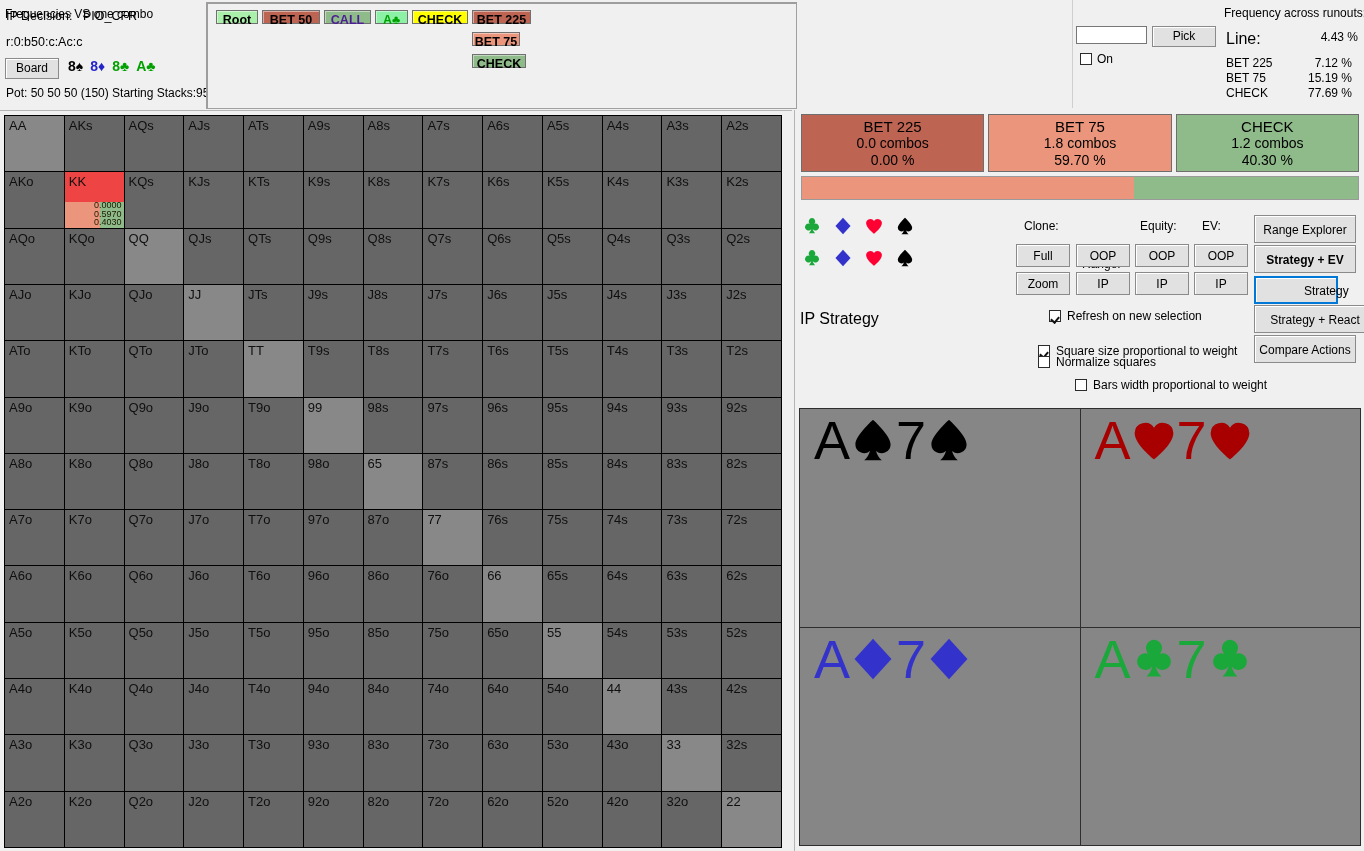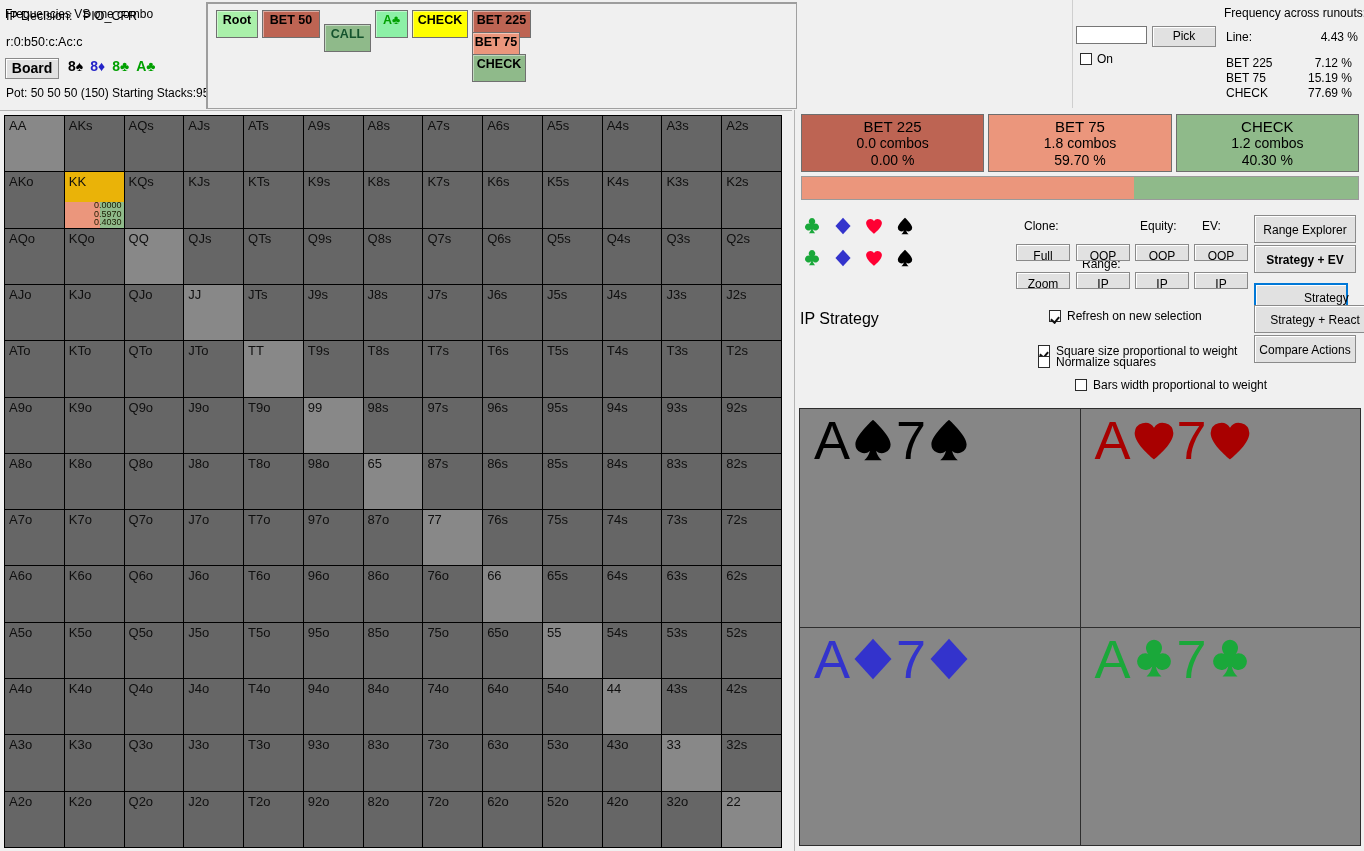--- a/index.html
+++ b/index.html
@@ -14,36 +14,35 @@
   }
   
   #top-left{position:absolute;left:0;top:0;width:206px;height:108px;background:#f0f0f0;}
   .tl-line{position:absolute;left:6px;font-size:12.5px;white-space:nowrap;}
   #decision-line{top:9px;}
   #node-line{top:35px;}
   #pot-line{top:86px;font-size:12px;}
   #board-btn{
     position:absolute;left:5px;top:58px;width:52px;height:19px;
     background:#e1e1e1;border:1px solid #8a8a8a;
-    font-size:14px;text-align:center;line-height:19px;
+    font-size:12px;text-align:center;line-height:19px;
     box-shadow:inset 1px 1px 0 #fff;
     cursor:pointer;
-    font-weight:bold;
   }
   #board-cards{position:absolute;left:68px;top:58px;white-space:nowrap;}
   .bcard{font-size:14px;font-weight:bold;margin-right:7px;display:inline-block;}
 
   
   #tree-panel{
     position:absolute;left:206px;top:2px;width:588px;height:104px;
     background:#f0f0f0;border:1px solid #a0a0a0;border-top:2px solid #9d9d9d;
     border-left:2px solid #9d9d9d;
   }
   .node-btn{
-    position:absolute;height:28px;line-height:18px;
+    position:absolute;height:14px;line-height:18px;
     text-align:center;font-size:12.5px;font-weight:bold;
     border:1px solid #707070;
     box-shadow:inset 1px 1px 0 rgba(255,255,255,.45);
     cursor:pointer;white-space:nowrap;
     box-sizing:border-box;
   }
 
   
   #freq-panel{position:absolute;left:1072px;top:0;width:292px;height:108px;background:#f0f0f0;
     border-left:1px solid #cfcfcf;}
@@ -60,21 +59,21 @@
   }
   #on-row{position:absolute;left:1080px;top:52px;height:14px;display:flex;align-items:center;gap:5px;cursor:pointer;}
   .cbx{width:12px;height:12px;background:#fff;border:1px solid #2b2b2b;box-sizing:border-box;
        position:relative;flex:0 0 auto;}
   .cbx.on:after{
     content:"";position:absolute;left:2px;top:4px;width:4px;height:6px;
     border-right:2px solid #111;border-bottom:2px solid #111;
     transform:rotate(40deg);
   }
   #runout-title{position:absolute;left:1224px;top:6px;font-size:12px;white-space:nowrap;}
-  #line-label{position:absolute;left:1226px;top:30px;font-size:12px;}
+  #line-label{position:absolute;left:1226px;top:30px;font-size:16px;}
   #line-value{position:absolute;left:1292px;top:30px;width:66px;font-size:12px;text-align:right;}
   .rf-row{position:absolute;left:1226px;width:132px;font-size:12px;height:14px;}
   .rf-row .rl{position:absolute;left:0;}
   .rf-row .rv{position:absolute;right:6px;}
 
   
   #matrix-wrap{
     position:absolute;left:0;top:110px;width:792px;height:741px;
     background:#f0f0f0;border-top:1px solid #b4b4b4;
   }
@@ -85,21 +84,21 @@
     border:1px solid #000;box-sizing:border-box;
   }
   .cell{
     position:relative;background:#666666;overflow:hidden;cursor:pointer;
   }
   .cell.pair{background:#888888;}
   .cell .lbl{
     position:absolute;left:4px;top:2px;font-size:13px;color:#0f0f0f;
     font-family:"Liberation Sans",sans-serif;
   }
-  .cell.sel{background:#eab308;}
+  .cell.sel{background:#ef4444;}
   .cell .bar{
     position:absolute;left:0;bottom:0;width:100%;height:26px;display:flex;
   }
   .cell .bar .seg{height:100%;}
   .cell .nums{
     position:absolute;right:2px;bottom:1px;
     font-size:9px;line-height:8.5px;text-align:right;color:#1a1a00;
     font-family:"Liberation Sans",sans-serif;
   }
 
@@ -120,21 +119,21 @@
 
   
   #suit-rows{position:absolute;left:4px;top:100px;width:120px;}
   .suit-row{height:32px;display:flex;align-items:center;gap:13px;padding-left:4px;}
   .suit-ico{width:18px;height:18px;display:block;}
   #ip-strategy-label{position:absolute;left:5px;top:200px;font-size:16px;}
 
   
   .col-head{position:absolute;font-size:12px;white-space:nowrap;}
   .gbtn{
-    position:absolute;height:17px;background:#e1e1e1;border:1px solid #8a8a8a;
+    position:absolute;height:23px;background:#e1e1e1;border:1px solid #8a8a8a;
     box-shadow:inset 1px 1px 0 #fff;font-size:12px;text-align:center;
     line-height:23px;cursor:pointer;box-sizing:border-box;
   }
   .gbtn.wide{width:98px;height:28px;line-height:28px;}
   .gbtn.sel-blue{border:2px solid #0078d7;line-height:26px;}
   .chk-row{position:absolute;display:flex;align-items:center;gap:6px;font-size:12px;cursor:pointer;white-space:nowrap;}
 
   
   #combo-panel{
     position:absolute;left:4px;top:298px;width:562px;height:438px;
@@ -161,21 +160,21 @@
   </div>
   <div class="tl-line" id="node-line">r:0:b50:c:Ac:c</div>
   <div id="board-btn">Board</div>
   <div id="board-cards"><span class="bcard" style="color: rgb(0, 0, 0);">8♠</span><span class="bcard" style="color: rgb(36, 36, 200);">8♦</span><span class="bcard" style="color: rgb(0, 160, 0);">8♣</span><span class="bcard" style="color: rgb(0, 160, 0);">A♣</span></div>
   <div class="tl-line" id="pot-line">Pot: 50 50 50 (150) Starting Stacks:950</div>
 </div>
 
 <div id="tree-panel">
     <div class="node-btn" style="left: 8px; top: 6px; width: 42px; background: rgb(170, 240, 170); color: rgb(0, 0, 0);">Root</div>
     <div class="node-btn" style="left: 54px; top: 6px; width: 58px; background: rgb(189, 100, 83); color: rgb(0, 0, 0);">BET 50</div>
-    <div class="node-btn" style="left: 116px; top: 20px; width: 47px; background: rgb(143, 186, 138); color: #14532d;">CALL</div>
+    <div class="node-btn" style="left: 116px; top: 6px; width: 47px; background: rgb(143, 186, 138); color: #4c1d95;">CALL</div>
     <div class="node-btn" style="left: 167px; top: 6px; width: 33px; background: rgb(140, 240, 166); color: rgb(0, 160, 0);">A♣</div>
     <div class="node-btn" style="left: 204px; top: 6px; width: 56px; background: rgb(255, 255, 0); color: rgb(0, 0, 0);">CHECK</div>
     <div class="node-btn" style="left: 264px; top: 6px; width: 59px; background: rgb(189, 100, 83); color: rgb(0, 0, 0);">BET 225</div>
     <div class="node-btn" style="left: 264px; top: 28px; width: 48px; background: rgb(235, 150, 124); color: rgb(0, 0, 0);">BET 75</div>
     <div class="node-btn" style="left: 264px; top: 50px; width: 54px; background: rgb(143, 186, 138); color: rgb(0, 0, 0);">CHECK</div>
   </div>
 
 <div id="freq-panel"></div>
 <div id="freq-left-title">Frequencies VS one combo</div>
 <input id="combo-input" value="" style="">
@@ -839,21 +838,21 @@
     <div class="gbtn" style="left: 1135px; top: 244px; width: 54px;">OOP</div>
     <div class="gbtn" style="left: 1194px; top: 244px; width: 54px;">OOP</div>
     <div class="gbtn" style="left: 1016px; top: 272px; width: 54px;">Zoom</div>
     <div class="gbtn" style="left: 1076px; top: 272px; width: 54px;">IP</div>
     <div class="gbtn" style="left: 1135px; top: 272px; width: 54px;">IP</div>
     <div class="gbtn" style="left: 1194px; top: 272px; width: 54px;">IP</div>
   </div>
 <div id="side-buttons">
     <div class="gbtn wide" style="left: 1254px; top: 215px; width: 102px;">Range Explorer</div>
     <div class="gbtn wide" style="left: 1254px; top: 245px; width: 102px; font-weight: bold;">Strategy + EV</div>
-    <div class="gbtn wide sel-blue" style="left: 1254px; top: 283px; width: 94px; padding-left: 48px;">Strategy</div>
+    <div class="gbtn wide sel-blue" style="left: 1254px; top: 276px; width: 84px; padding-left: 48px;">Strategy</div>
     <div class="gbtn wide" style="left: 1254px; top: 305px; width: 122px;">Strategy + React</div>
     <div class="gbtn wide" style="left: 1254px; top: 335px; width: 102px;">Compare Actions</div>
   </div>
 <div id="checkbox-group">
     <div class="chk-row" style="left: 1038px; top: 309px; padding-left: 11px;">
       <span class="cbx on"></span>
       <span>Refresh on new selection</span>
     </div>
     <div class="chk-row" style="left: 1038px; top: 332px; margin-top: 12px;">
       <span class="cbx on"></span>

